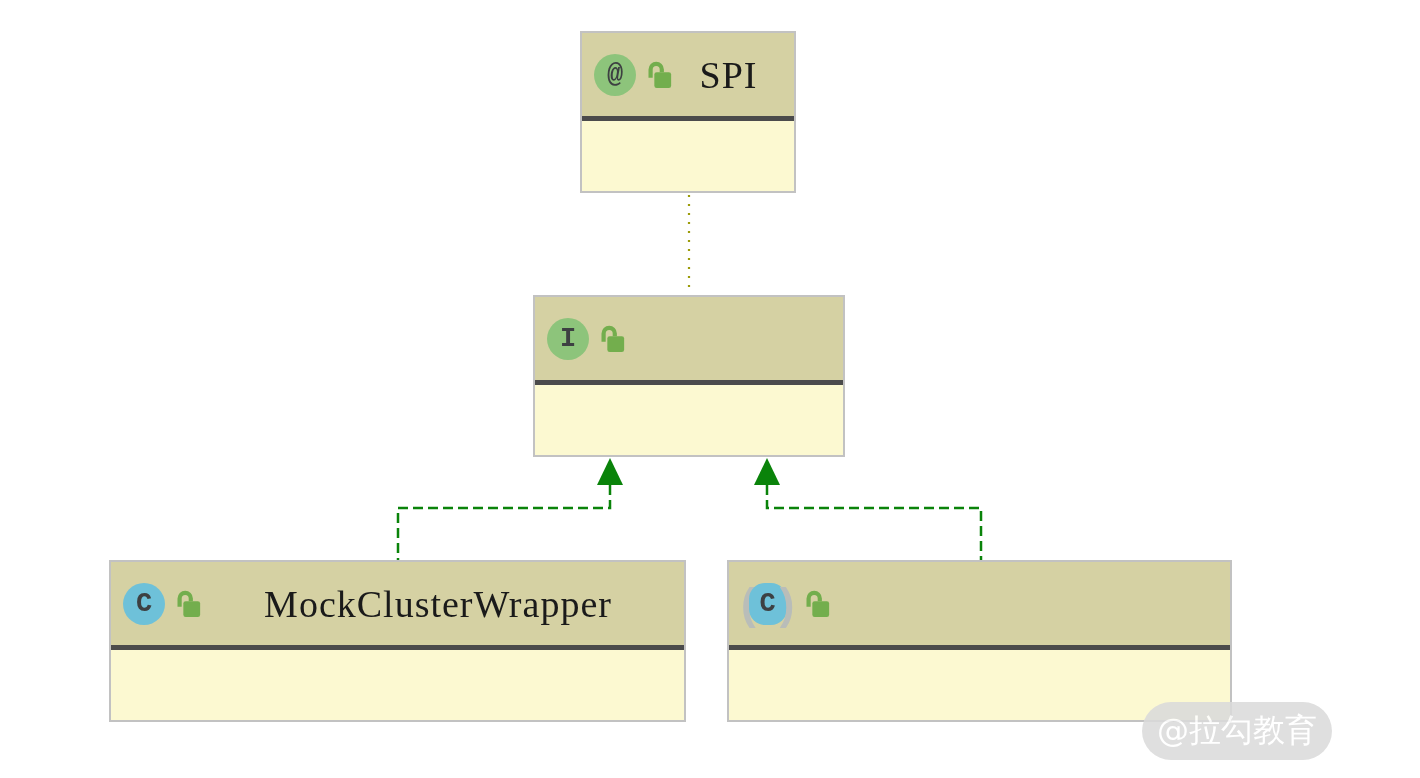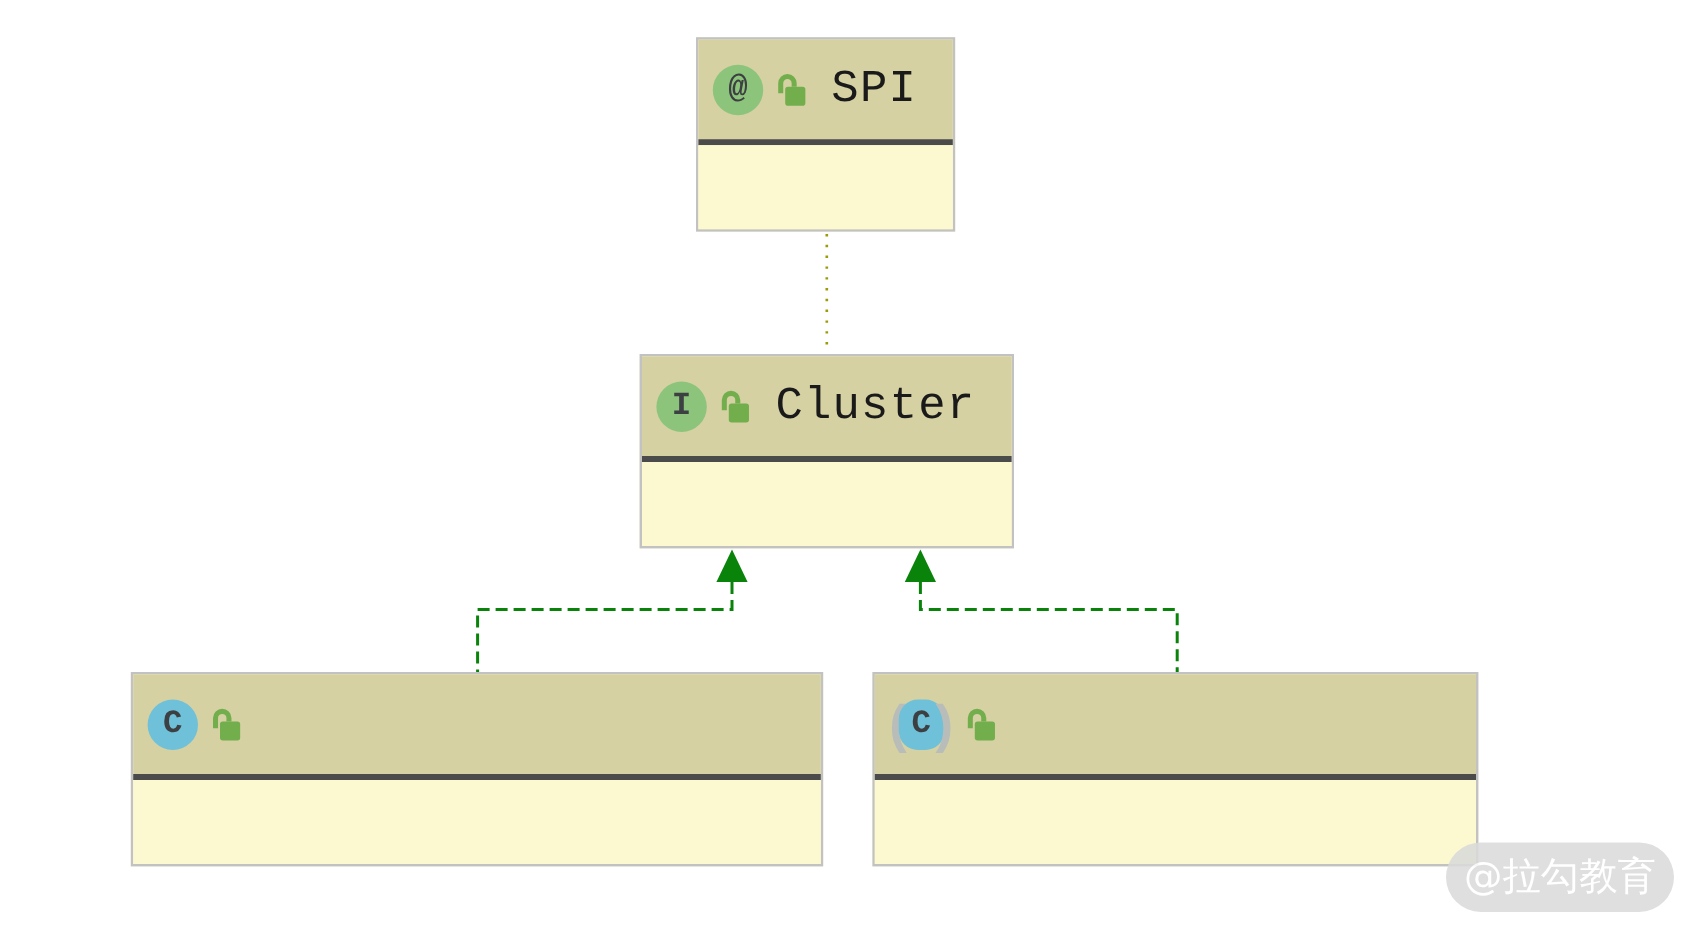--- a/index.html
+++ b/index.html
@@ -50,24 +50,24 @@
   .abstract-wrap .badge{width:38px;height:42px;border-radius:16px;}
   .paren{
     font-size:44px;color:var(--paren-gray);font-weight:bold;line-height:42px;
     font-family:"Liberation Sans",sans-serif;
   }
   .paren.l{margin-right:-7px;}
   .paren.r{margin-left:-7px;}
   .lock{margin-left:9px;flex:none;display:inline-flex;}
   .lbl{
     flex:1;text-align:center;font-size:38px;letter-spacing:1px;color:var(--text);
-    white-space:nowrap;overflow:hidden;
+    white-space:nowrap;overflow:hidden;font-family:Liberation Serif, serif;
   }
   #watermark{
-    position:absolute;left:1205px;top:702px;width:190px;height:58px;z-index:3;
+    position:absolute;left:1142px;top:702px;width:190px;height:58px;z-index:3;
     background:var(--watermark-bg);opacity:.88;border-radius:29px;
     display:flex;align-items:center;justify-content:center;
     color:var(--watermark-text);font-size:32px;
     font-family:"DejaVu Sans","Liberation Sans",sans-serif;
   }
 </style>
 </head>
 <body>
 
 <div id="canvas">
@@ -100,35 +100,35 @@
 
   <div class="node" style="left:533px;top:295px;width:312px;height:162px">
     <div class="hdr">
       <span class="badge green">I</span>
       <span class="lock">
         <svg width="28" height="30" viewBox="0 0 30 32">
           <path d="M6 19 V10 a6 6 0 0 1 12 0 v3" fill="none" stroke="var(--lock-green)" stroke-width="4.5"></path>
           <rect x="10" y="13" width="18" height="17" rx="2.5" fill="var(--lock-green)"></rect>
         </svg>
       </span>
-      <span class="lbl">Cluster</span>
     </div>
     <div class="sep"></div>
     <div class="nbody"></div>
   </div>
 
   <div class="node" style="left:109px;top:560px;width:577px;height:162px">
     <div class="hdr">
       <span class="badge blue">C</span>
       <span class="lock">
         <svg width="28" height="30" viewBox="0 0 30 32">
           <path d="M6 19 V10 a6 6 0 0 1 12 0 v3" fill="none" stroke="var(--lock-green)" stroke-width="4.5"></path>
           <rect x="10" y="13" width="18" height="17" rx="2.5" fill="var(--lock-green)"></rect>
         </svg>
       </span>
+      <span class="lbl">MockClusterWrapper</span>
     </div>
     <div class="sep"></div>
     <div class="nbody"></div>
   </div>
 
   <div class="node" style="left:727px;top:560px;width:505px;height:162px">
     <div class="hdr">
       <span class="abstract-wrap">
         <span class="paren l">(</span>
         <span class="badge blue">C</span>

